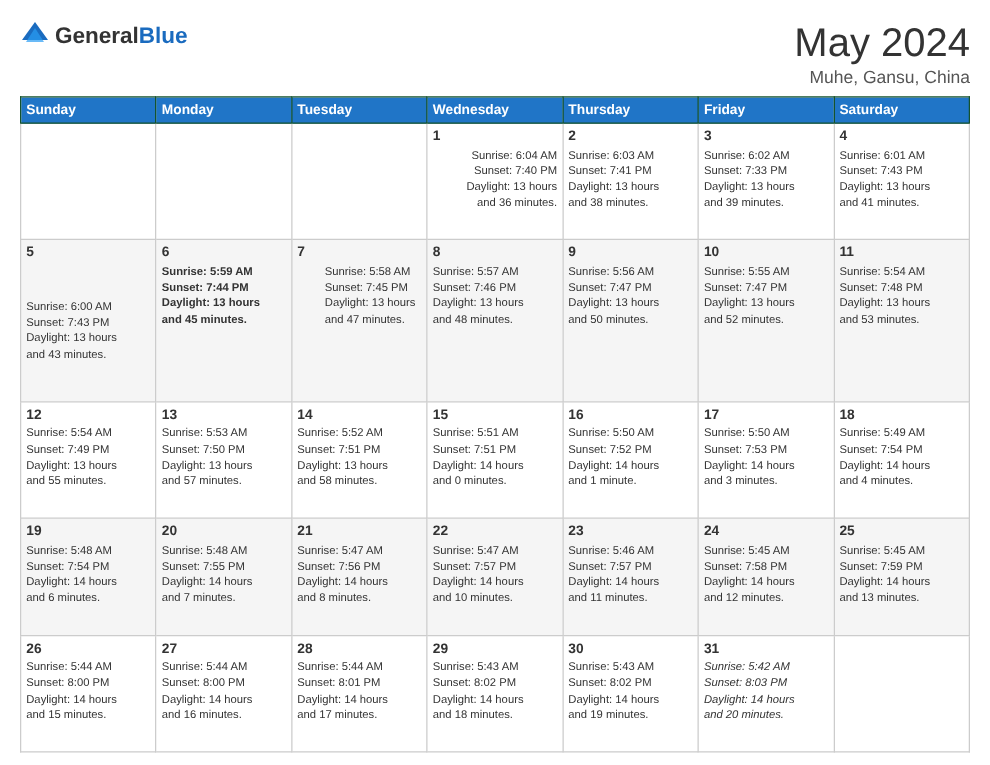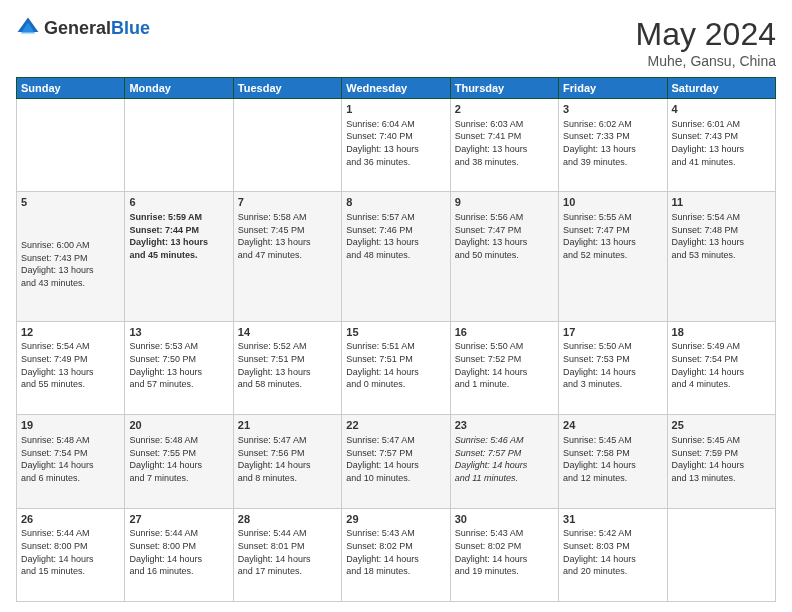--- a/index.html
+++ b/index.html
@@ -129,21 +129,21 @@
         <th>Saturday</th>
       </tr>
     </thead>
     <tbody id="calendar-body">
     <tr>
           <td class="empty-cell"></td>
           <td class="empty-cell"></td>
           <td class="empty-cell"></td>
           <td>
             <div class="day-number">1</div>
-            <div class="cell-content" style="white-space: pre-line;">Sunrise: 6:04 AM
+            <div class="cell-content" style="white-space: pre-line; text-align: right;">Sunrise: 6:04 AM
 Sunset: 7:40 PM
 Daylight: 13 hours
 and 36 minutes.</div>
           </td>
           <td>
             <div class="day-number">2</div>
             <div class="cell-content" style="white-space: pre-line;">Sunrise: 6:03 AM
 Sunset: 7:41 PM
 Daylight: 13 hours
 and 38 minutes.</div>
@@ -173,21 +173,21 @@
           </td>
           <td>
             <div class="day-number">6</div>
             <div class="cell-content" style="white-space: pre-line; font-weight: bold;">Sunrise: 5:59 AM
 Sunset: 7:44 PM
 Daylight: 13 hours
 and 45 minutes.</div>
           </td>
           <td>
             <div class="day-number">7</div>
-            <div class="cell-content" style="white-space: pre-line;">Sunrise: 5:58 AM
+            <div class="cell-content" style="white-space: pre-line; margin-left: 22px;">Sunrise: 5:58 AM
 Sunset: 7:45 PM
 Daylight: 13 hours
 and 47 minutes.</div>
           </td>
           <td>
             <div class="day-number">8</div>
             <div class="cell-content" style="white-space: pre-line;">Sunrise: 5:57 AM
 Sunset: 7:46 PM
 Daylight: 13 hours
 and 48 minutes.</div>
@@ -289,21 +289,21 @@
           </td>
           <td>
             <div class="day-number">22</div>
             <div class="cell-content" style="white-space: pre-line;">Sunrise: 5:47 AM
 Sunset: 7:57 PM
 Daylight: 14 hours
 and 10 minutes.</div>
           </td>
           <td>
             <div class="day-number">23</div>
-            <div class="cell-content" style="white-space: pre-line; font-style: italic;">Sunrise: 5:46 AM
+            <div class="cell-content" style="white-space: pre-line;">Sunrise: 5:46 AM
 Sunset: 7:57 PM
 Daylight: 14 hours
 and 11 minutes.</div>
           </td>
           <td>
             <div class="day-number">24</div>
             <div class="cell-content" style="white-space: pre-line;">Sunrise: 5:45 AM
 Sunset: 7:58 PM
 Daylight: 14 hours
 and 12 minutes.</div>
@@ -347,21 +347,21 @@
           </td>
           <td>
             <div class="day-number">30</div>
             <div class="cell-content" style="white-space: pre-line;">Sunrise: 5:43 AM
 Sunset: 8:02 PM
 Daylight: 14 hours
 and 19 minutes.</div>
           </td>
           <td>
             <div class="day-number">31</div>
-            <div class="cell-content" style="white-space: pre-line;">Sunrise: 5:42 AM
+            <div class="cell-content" style="white-space: pre-line; font-style: italic;">Sunrise: 5:42 AM
 Sunset: 8:03 PM
 Daylight: 14 hours
 and 20 minutes.</div>
           </td>
           <td class="empty-cell"></td>
         </tr>
       </tbody>
   </table>
 </div>
 

